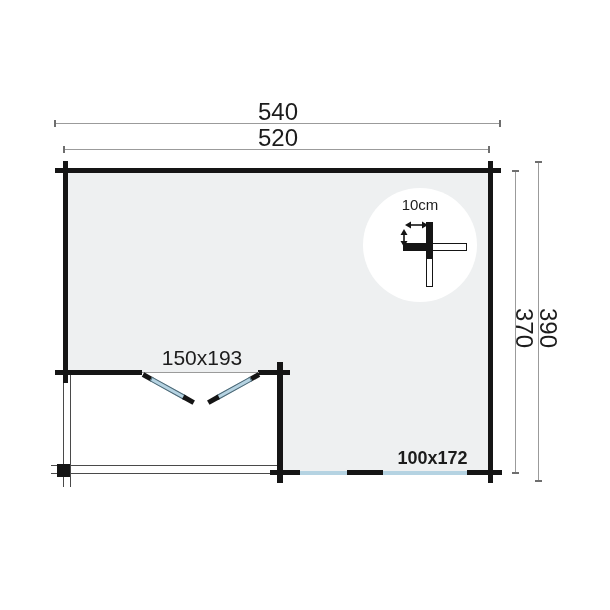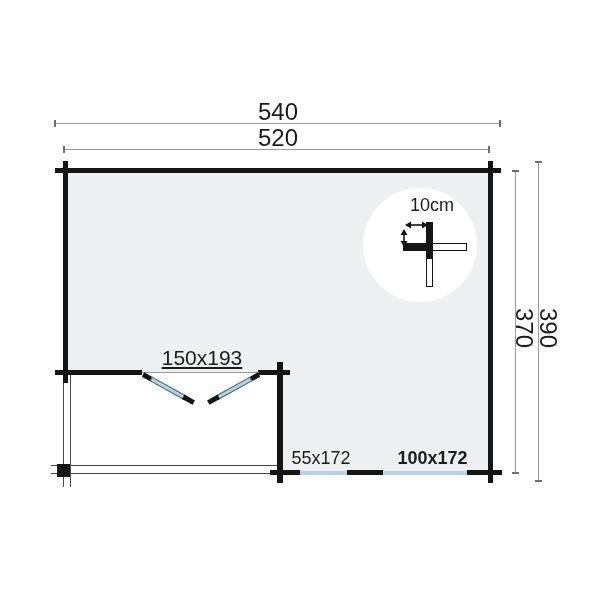--- a/index.html
+++ b/index.html
@@ -55,24 +55,24 @@
   .dim370{left:515px;top:171px;height:302px;}
   .t370a{left:512px;top:170px;} .t370b{left:512px;top:472px;}
   .dim390{left:538px;top:162px;height:320px;}
   .t390a{left:535px;top:161px;} .t390b{left:535px;top:480px;}
   
   .lbl{text-align:center;white-space:nowrap;}
   .lbl-540{left:228px;top:100px;width:100px;height:24px;line-height:24px;font-size:24px;}
   .lbl-520{left:228px;top:126px;width:100px;height:24px;line-height:24px;font-size:24px;text-align:center;}
   .lbl-390{left:508px;top:316px;width:80px;height:24px;line-height:24px;font-size:24px;transform:rotate(90deg);}
   .lbl-370{left:484px;top:316px;width:80px;height:24px;line-height:24px;font-size:24px;transform:rotate(90deg);}
-  .lbl-door{left:142px;top:347px;width:120px;height:21px;line-height:21px;font-size:21px;text-decoration:underline;}
+  .lbl-door{left:142px;top:347px;width:120px;height:21px;line-height:21px;font-size:21px;}
   .lbl-w1{left:271px;top:449px;width:100px;height:18px;line-height:18px;font-size:18px;}
   .lbl-w2{left:381px;top:449px;width:103px;height:18px;line-height:18px;font-size:18px;font-weight:bold;}
-  .lbl-10cm{left:392px;top:196px;width:80px;height:18px;line-height:18px;font-size:18px;}
+  .lbl-10cm{left:380px;top:196px;width:80px;height:18px;line-height:18px;font-size:15px;}
   
   .detail-circle{left:363px;top:188px;width:114px;height:114px;border-radius:50%;background:#fff;}
   .cross-v-solid{left:426px;top:222px;width:7px;height:37px;background:var(--wall);}
   .cross-v-hollow{left:426px;top:258px;width:7px;height:29px;background:#fff;
     border:1px solid var(--wall);box-sizing:border-box;}
   .cross-h-solid{left:403px;top:243px;width:30px;height:8px;background:var(--wall);}
   .cross-h-hollow{left:432px;top:243px;width:35px;height:8px;background:#fff;
     border:1px solid var(--wall);box-sizing:border-box;}
   .arrows{left:396px;top:216px;width:40px;height:36px;}
 </style>
@@ -142,16 +142,15 @@
     <div class="pane"></div>
     <div class="cap c2"></div>
   </div>
   <div class="abs door-leaf door-leaf-right">
     <div class="cap c1"></div>
     <div class="pane"></div>
     <div class="cap c2"></div>
   </div>
 
   <div class="abs lbl lbl-door">150x193</div>
-  <div class="abs lbl lbl-w1">55x172</div>
   <div class="abs lbl lbl-w2">100x172</div>
 
 </div>
 
 </body></html>

